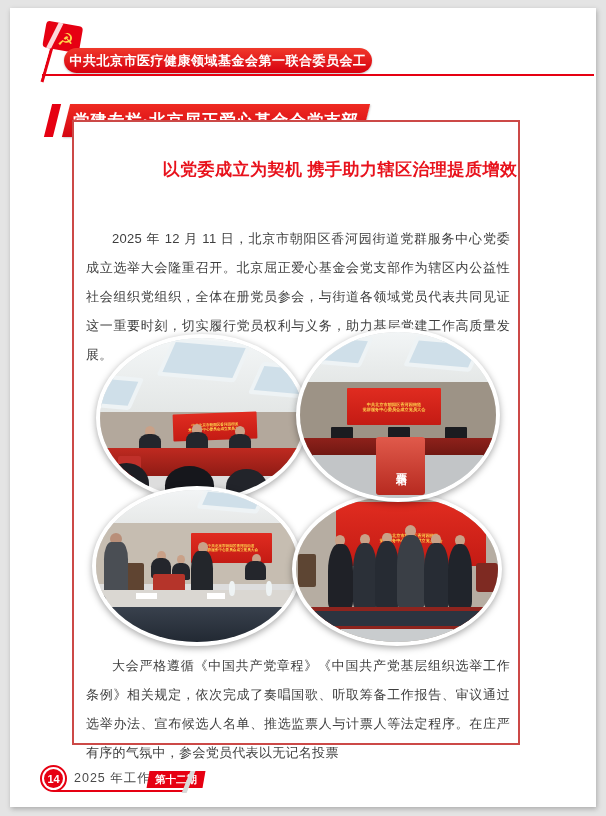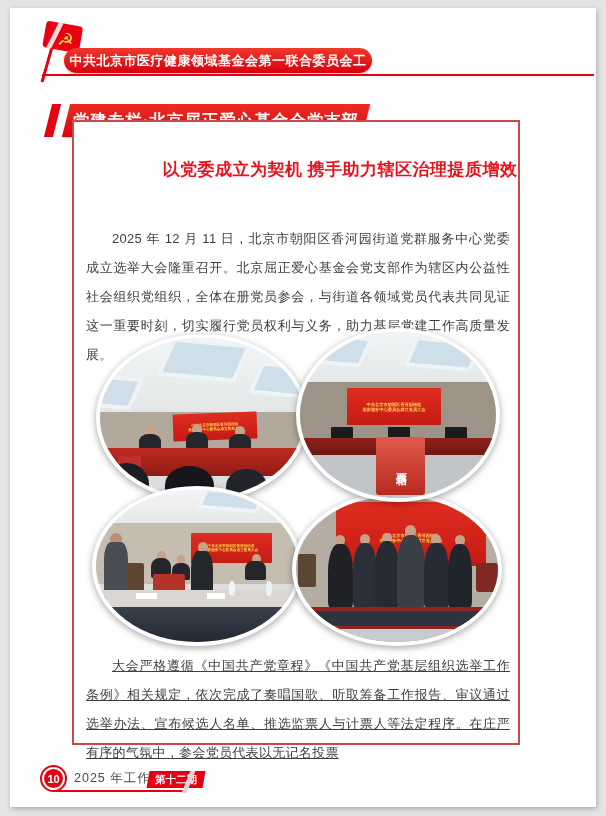--- a/index.html
+++ b/index.html
@@ -31,21 +31,21 @@
   .content-box { position:absolute; left:62px; top:112px; width:448px; height:625px;
                  border:2px solid #cc4947; background:#fff; }
   .art-title { position:absolute; left:62px; top:150px; width:536px; text-align:center;
                color:#e8121c; font-size:17px; font-weight:bold; letter-spacing:.5px; }
   .art-subtitle { position:absolute; left:62px; top:181px; width:448px; text-align:center;
                color:#e23a35; font-size:11.5px; font-weight:bold;
                font-family:"DejaVu Serif", serif; }
   .para { position:absolute; left:76px; width:424px; font-size:13px; line-height:29px;
           color:#3e3e3e; text-align:justify; text-indent:2em; letter-spacing:.3px; }
   .para1 { top:216px; }
-  .para2 { top:643px;text-decoration:underline; }
+  .para2 { top:643px; }
 
   
   .photo { position:absolute; border:4px solid #fff; border-radius:50%; overflow:hidden;
            box-shadow:0 2px 7px rgba(0,0,0,.35); background:#ddd; }
   .photo > div { position:absolute; }
   .p1 { left:86px; top:326px; width:212px; height:168px; z-index:1; }
   .p2 { left:286px; top:320px; width:204px; height:174px; z-index:4; }
   .p3 { left:82px;  top:478px; width:210px; height:160px; z-index:2; }
   .p4 { left:282px; top:484px; width:210px; height:154px; z-index:3; }
 
@@ -203,21 +203,21 @@
       <div class="head" style="left:78.5%;top:27%;width:5%;height:7.5%;"></div>
       <div class="fig" style="left:75%;top:33%;width:12%;height:44%;background:#20242b;"></div>
       <div style="left:0;top:76%;width:100%;height:16%;background:#8e241e;"></div>
       <div style="left:4%;top:79%;width:92%;height:10%;background:#2c3440;border-radius:8px;"></div>
       <div style="left:0;top:91%;width:100%;height:9%;background:#c9ccce;"></div>
     </div>
 
     <div class="para para2">大会严格遵循《中国共产党章程》《中国共产党基层组织选举工作条例》相关规定，依次完成了奏唱国歌、听取筹备工作报告、审议通过选举办法、宣布候选人名单、推选监票人与计票人等法定程序。在庄严有序的气氛中，参会党员代表以无记名投票</div>
 
     <div class="pg-circle">
-      <span class="dot">10</span>
+      <span class="dot">14</span>
     </div>
     <div class="foot-label">2025 年工作简报</div>
     <div class="issue-badge">
       <span class="inner">第十二期</span>
     </div>
     <div class="foot-rule"></div>
     <div class="foot-slash"></div>
 
   </div>
 </div>

